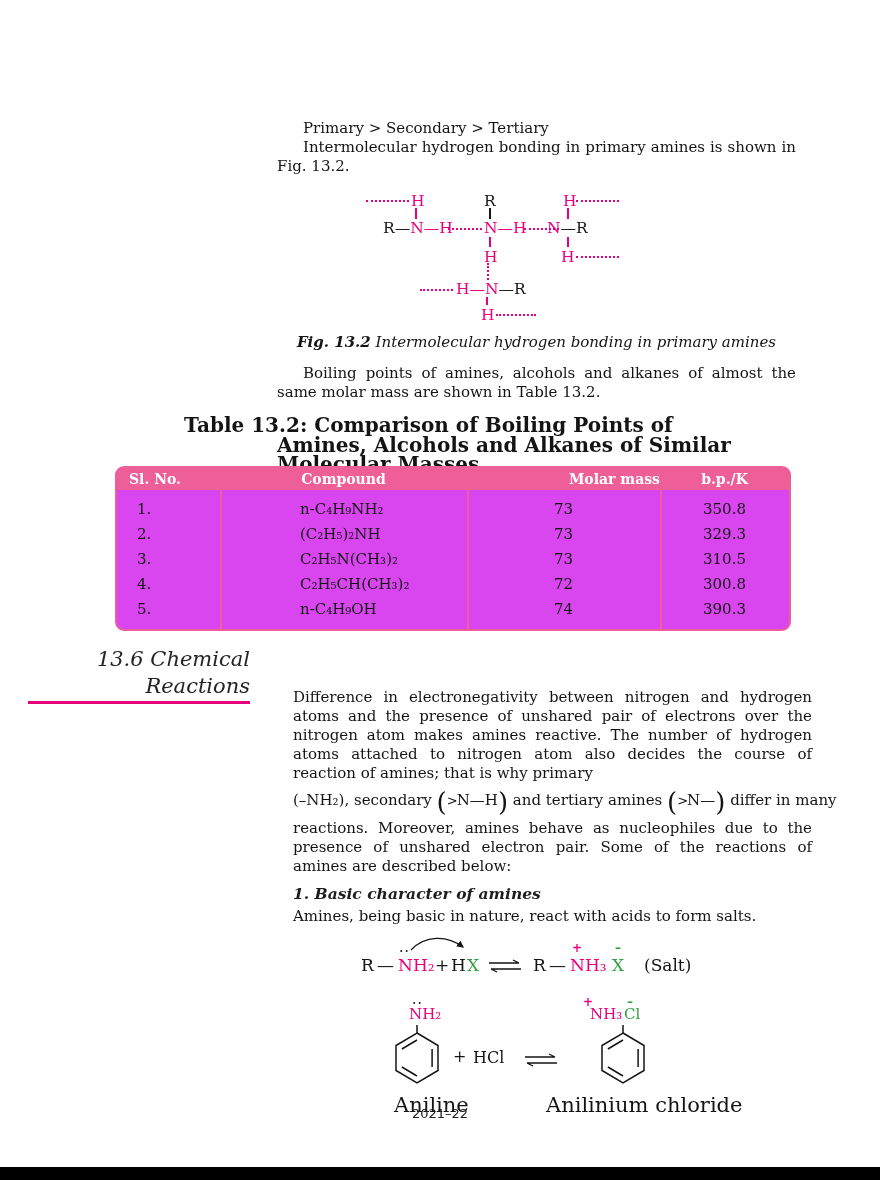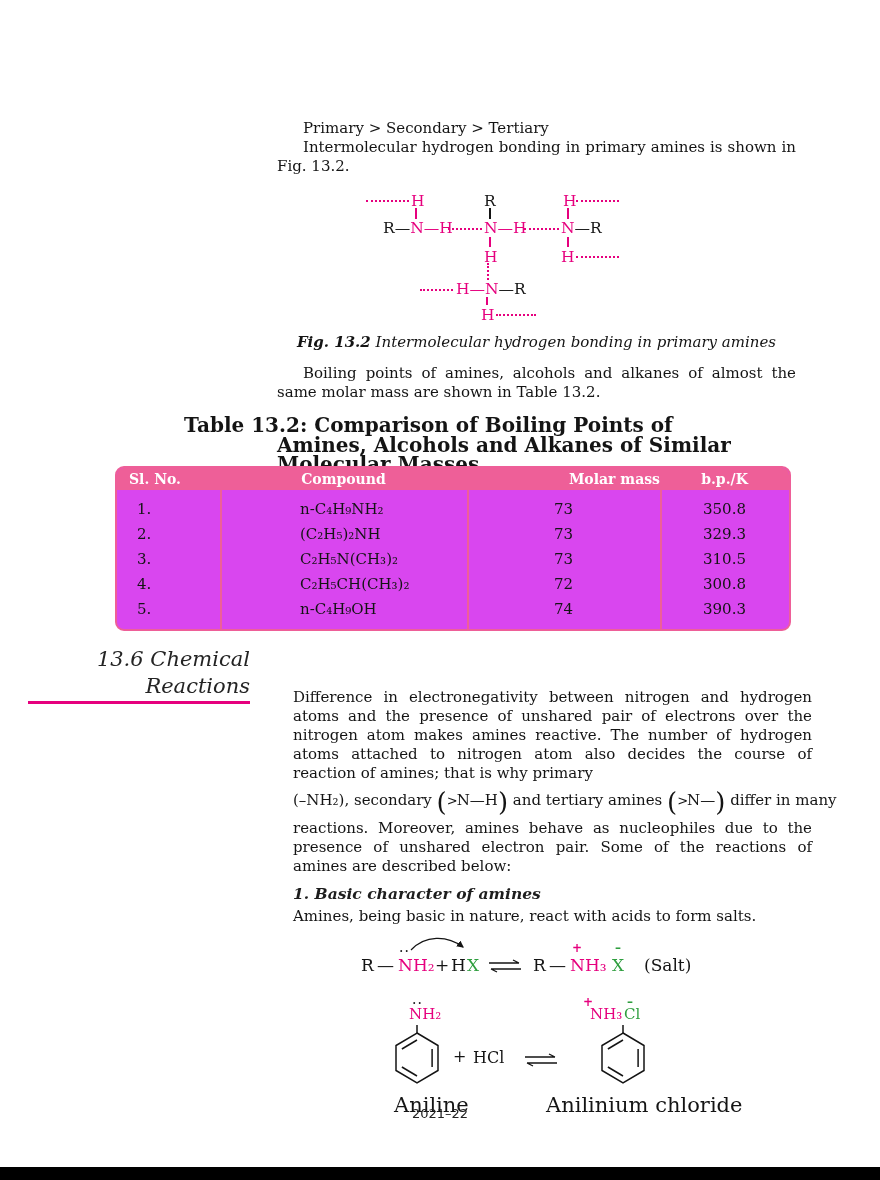--- a/index.html
+++ b/index.html
@@ -108,21 +108,21 @@
   <div class="vb m" style="left:126px;top:107px;height:8px"></div>
 
   <span class="atom magenta" style="left:51px;top:2px">H</span>
   <span class="atom" style="left:124px;top:2px">R</span>
   <span class="atom magenta" style="left:203px;top:2px">H</span>
 
   <span class="atom" style="left:23px;top:29px"><span>R</span><span>—</span><span class="magenta">N</span><span class="magenta">—</span><span class="magenta">H</span></span>
 
   <span class="atom" style="left:124px;top:29px"><span class="magenta">N</span><span class="magenta">—</span><span class="magenta">H</span></span>
 
-  <span class="atom" style="left:201px;top:29px"><span class="magenta">N</span><span>—</span><span>R</span></span>
+  <span class="atom" style="left:187px;top:29px"><span class="magenta">N</span><span>—</span><span>R</span></span>
 
   <span class="atom magenta" style="left:124px;top:58px">H</span>
   <span class="atom magenta" style="left:201px;top:58px">H</span>
 
   <span class="atom" style="left:96px;top:90px"><span class="magenta">H</span><span class="magenta">—</span><span class="magenta">N</span><span>—</span><span>R</span></span>
 
   <span class="atom magenta" style="left:121px;top:116px">H</span>
 </div>
 
 <div class="fig-caption">

